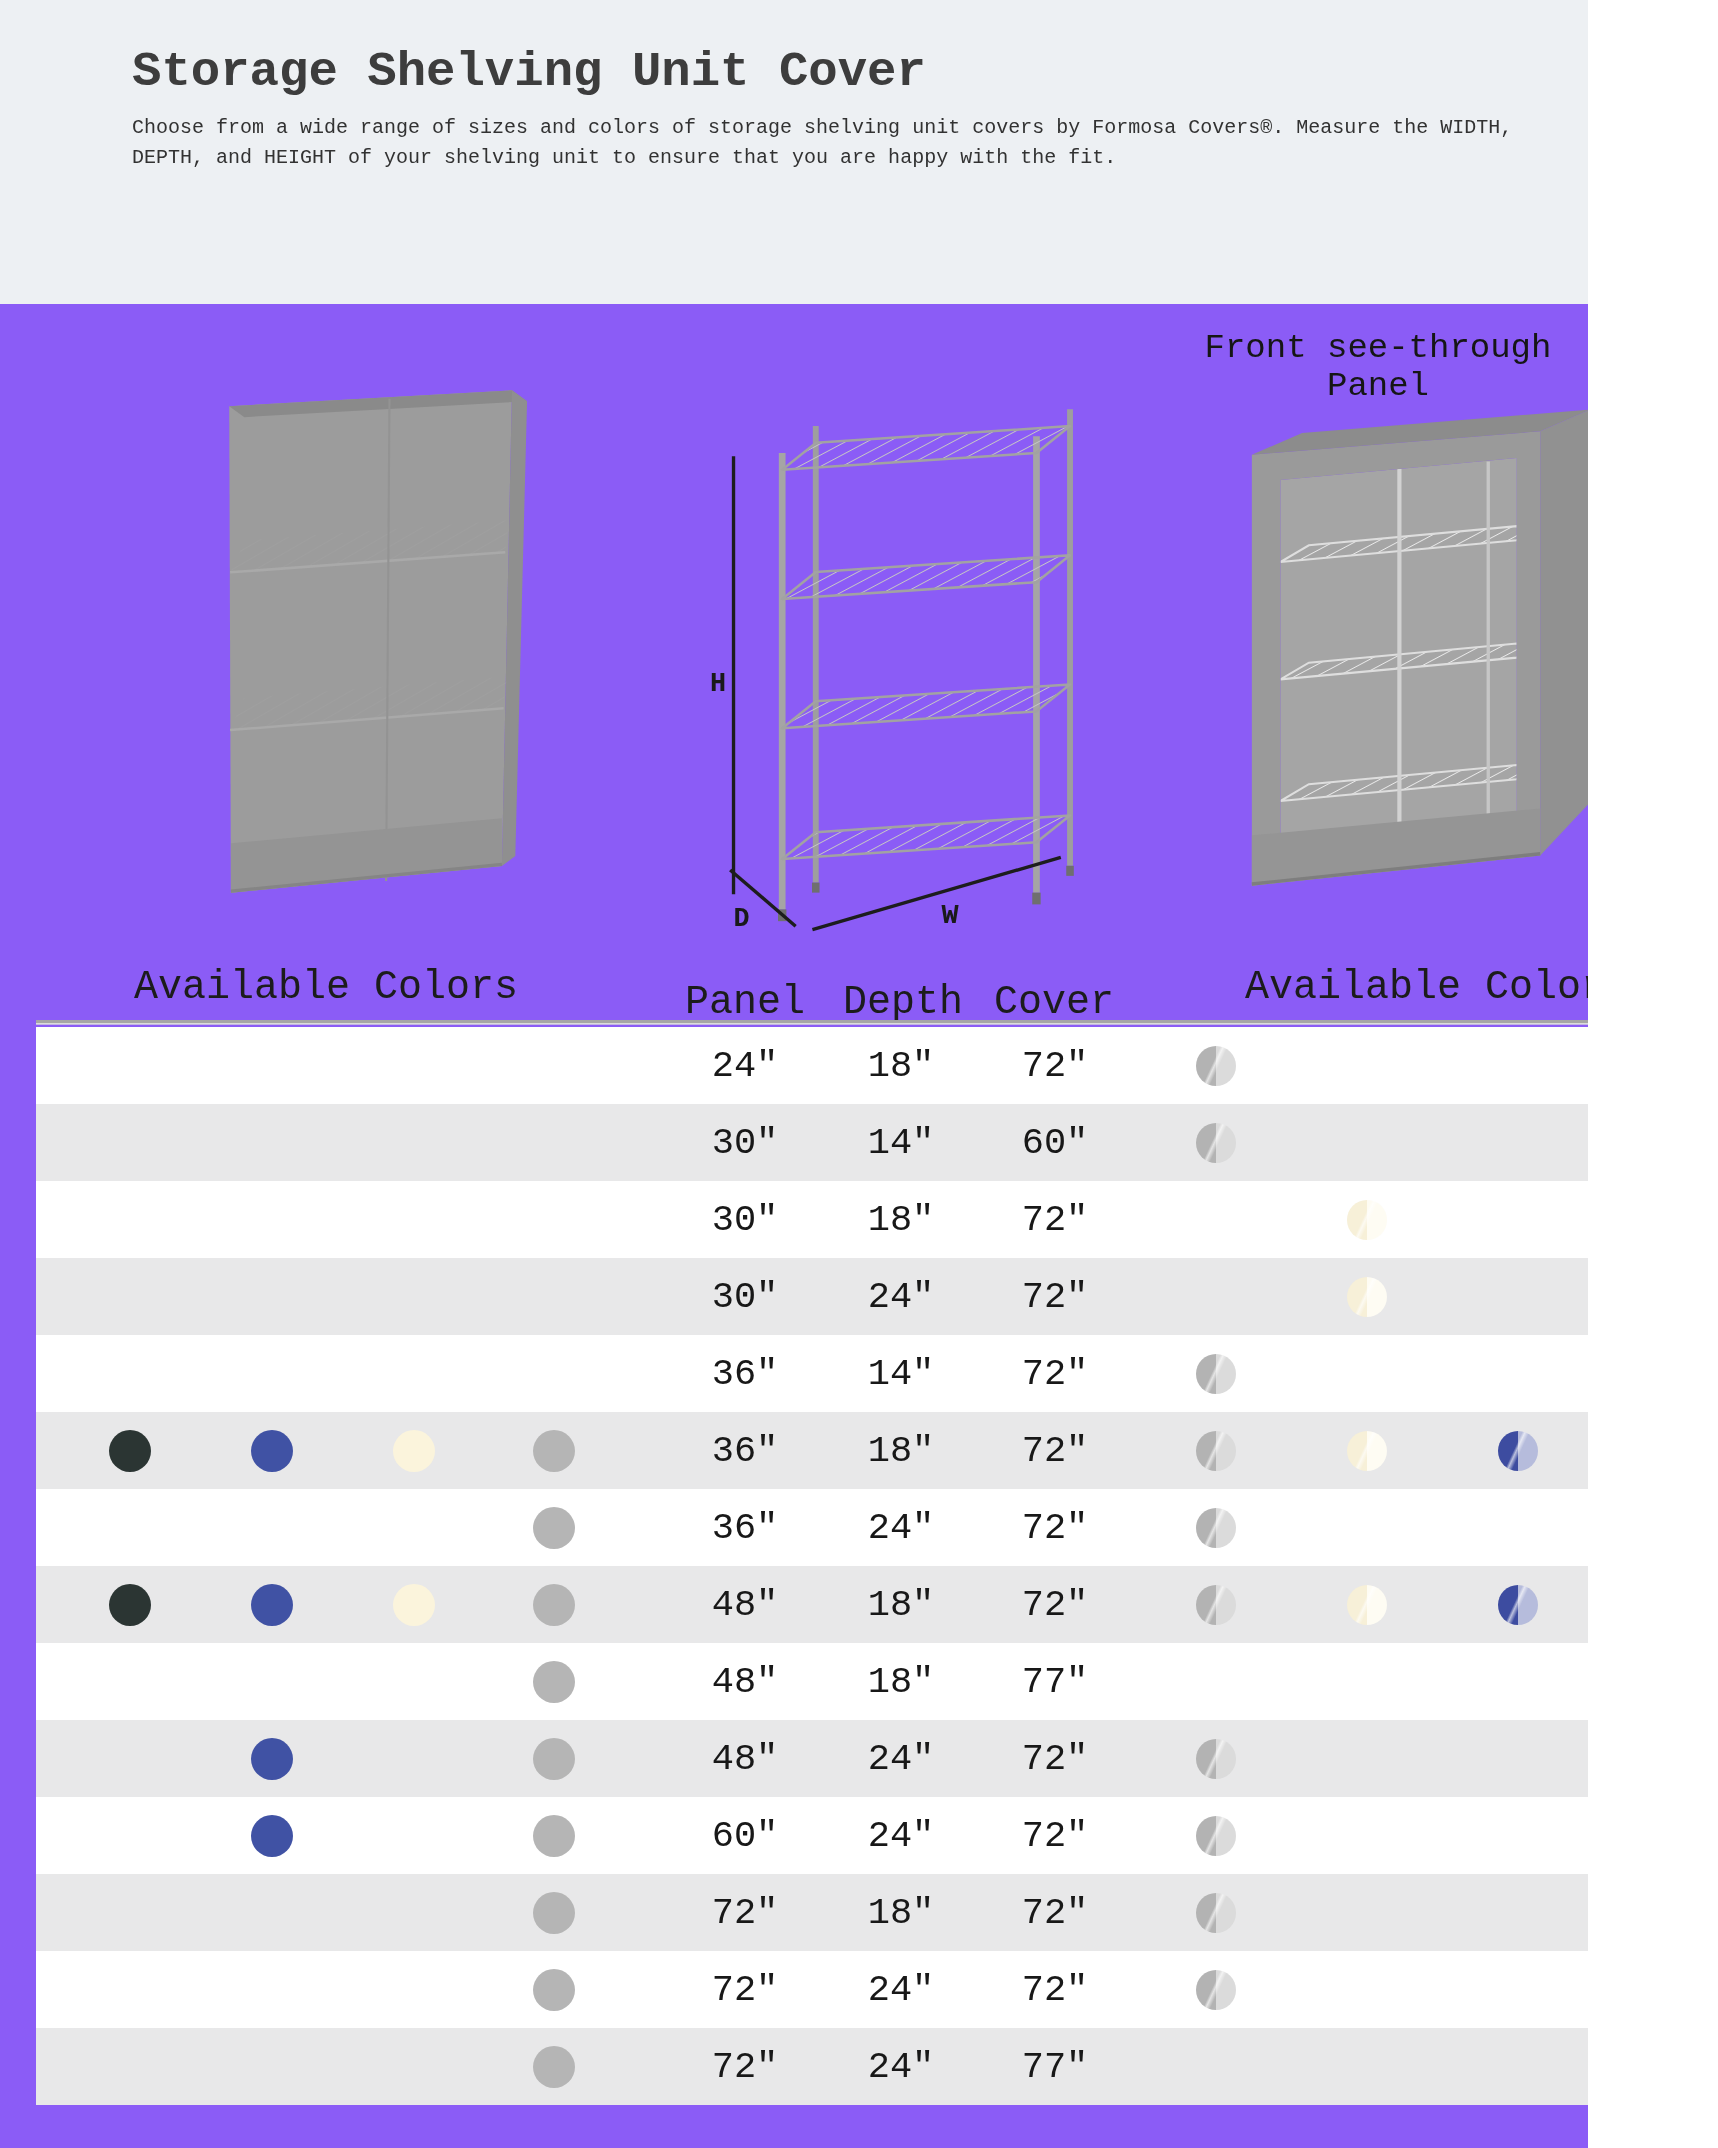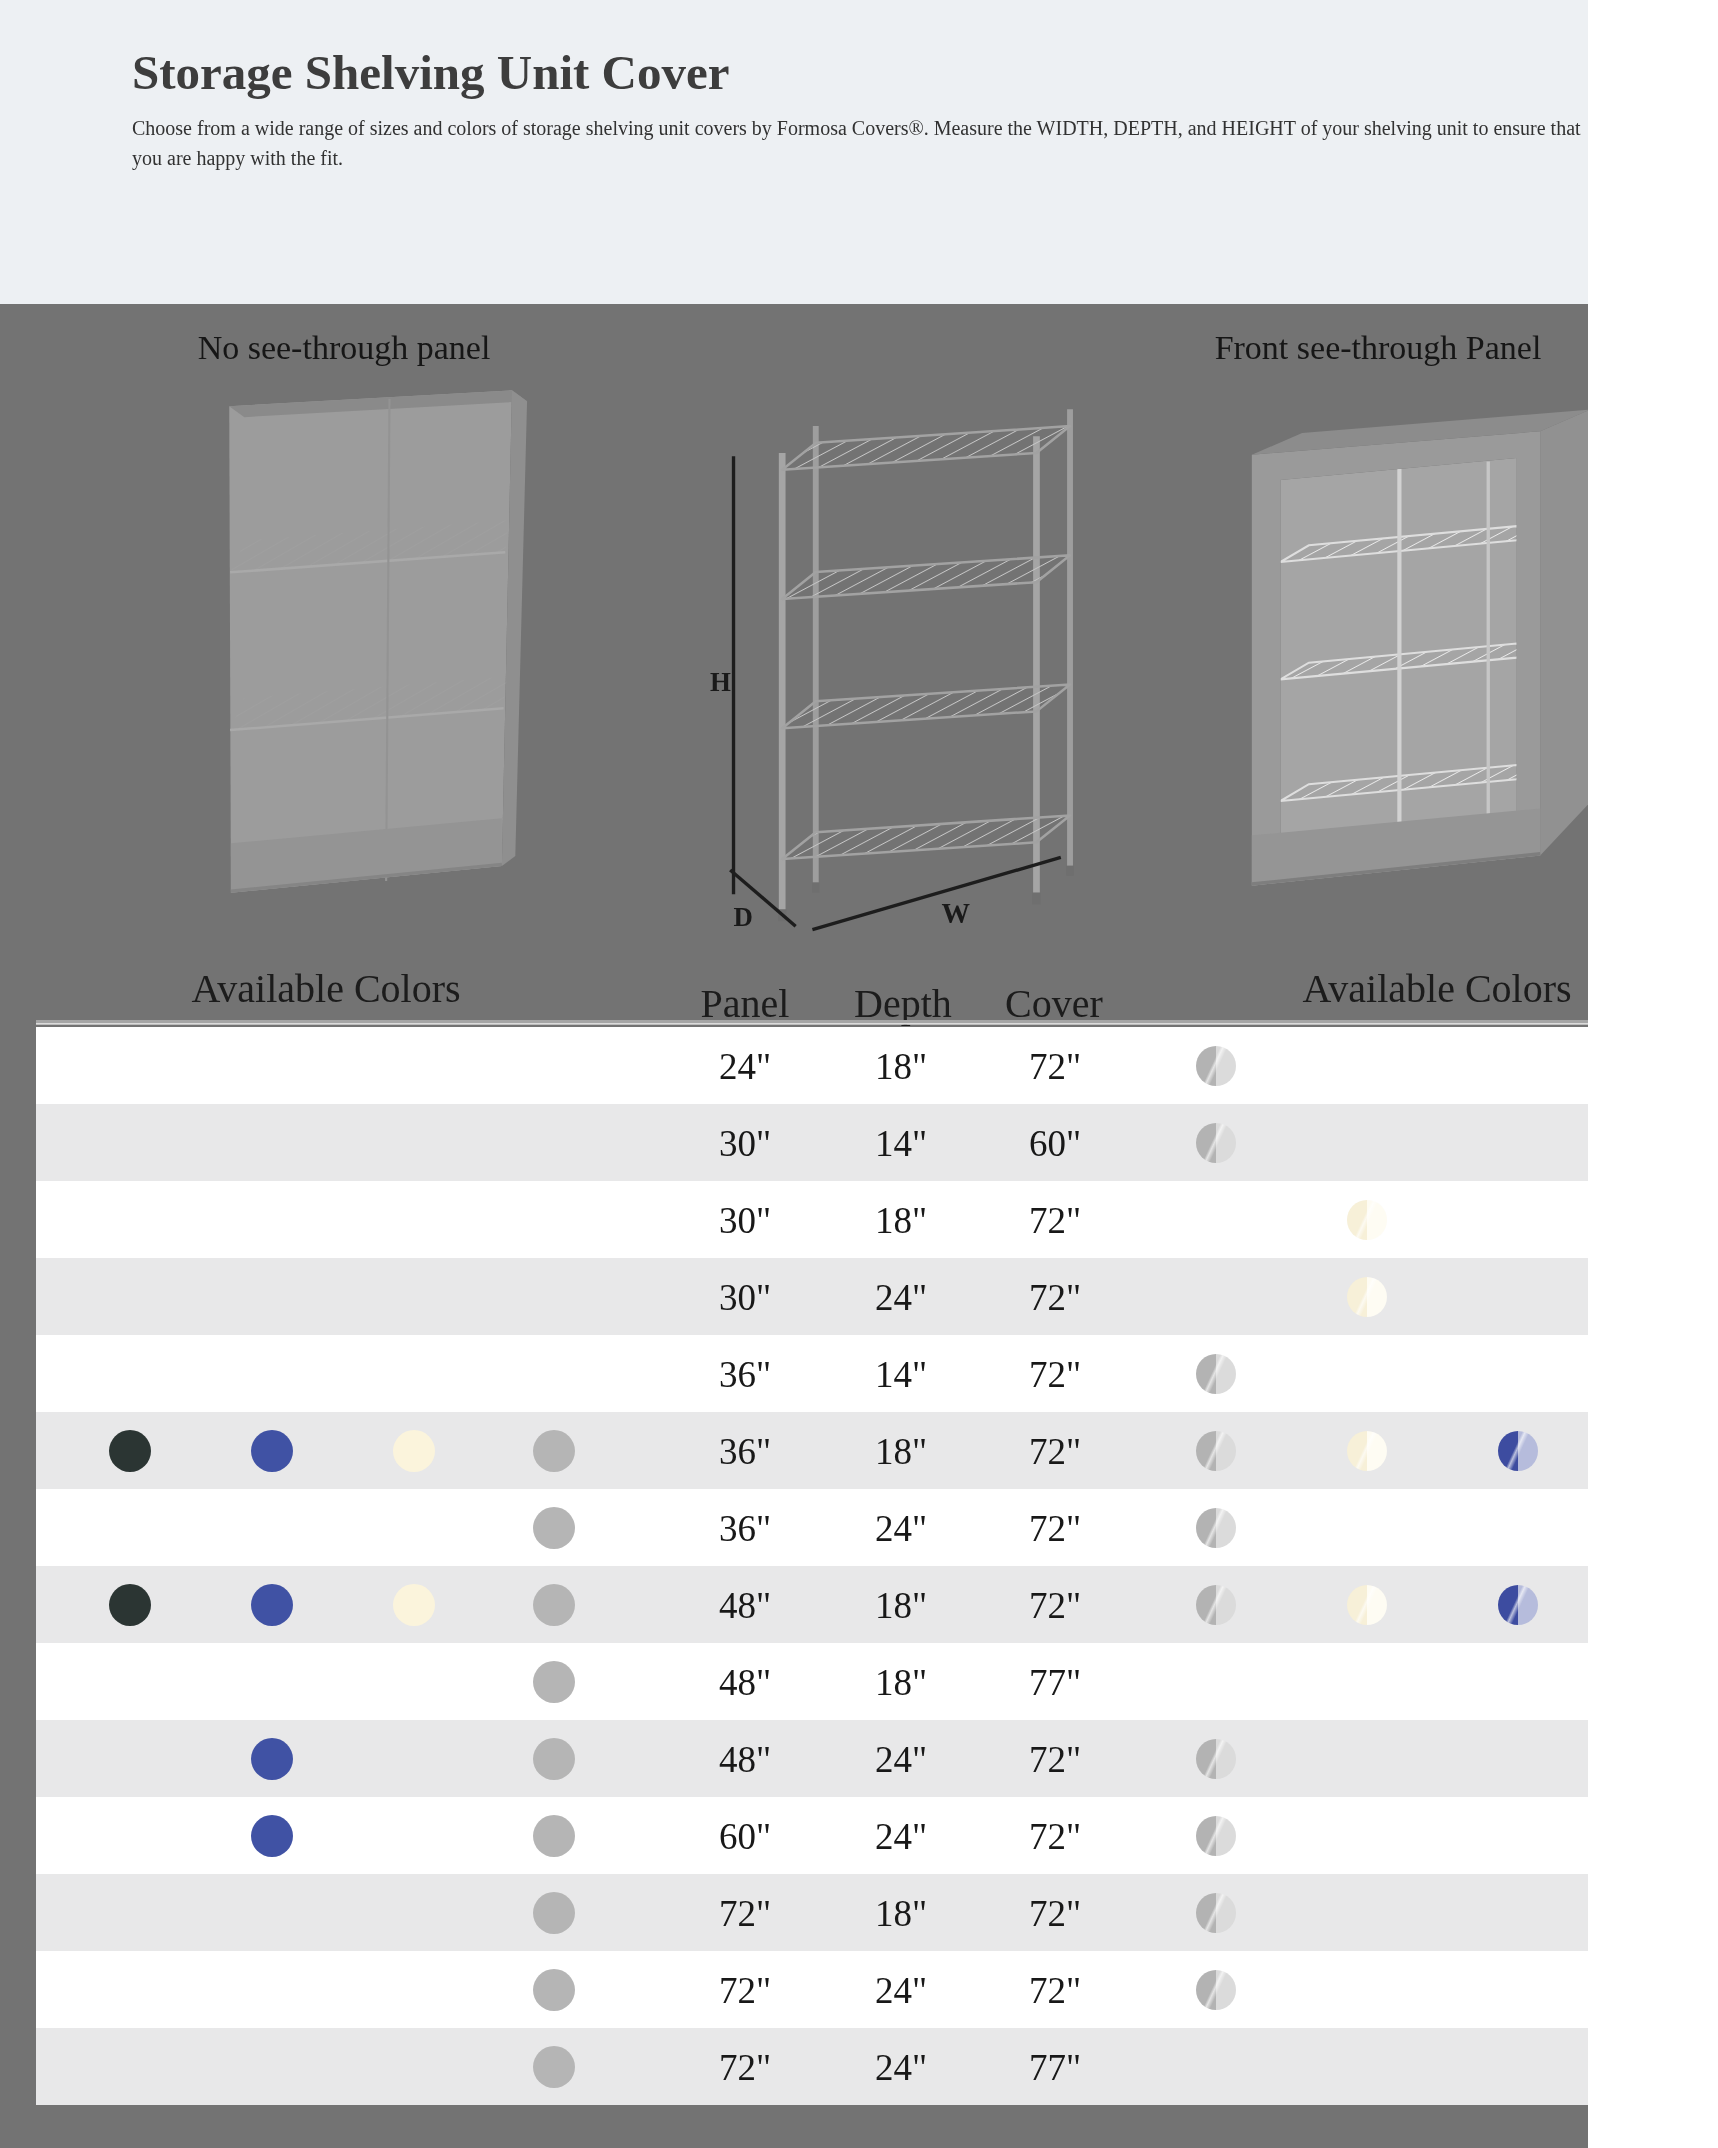--- a/index.html
+++ b/index.html
@@ -1,17 +1,17 @@
 <!DOCTYPE html>
 <html style="font-size:13.4px"><head>
 <meta charset="utf-8">
 <style>
   html,body{margin:0;padding:0;background:#fff;}
   .page{position:relative;width:1588px;height:2148px;overflow:hidden;
-        font-family:Liberation Serif, serif;background:#737373;}
+        font-family:Liberation Mono, monospace;background:#8b5cf6;}
   .hero{position:absolute;left:0;top:0;width:1718px;height:304px;background:#edf0f3;}
   .hero h1{margin:0;padding:44px 0 0 132px;font-size:49px;font-weight:700;color:#3d3d3d;letter-spacing:0;}
   .hero p{margin:13.4px 0 0 132px;width:1452px;font-size:20px;line-height:1.47;color:#323232;}
   .fig-label{position:absolute;top:329px;width:386px;text-align:center;font-size:34px;color:#161616;}
   .fig-label.left{left:151px;}
   .fig-label.right{left:1185px;}
   .fig{position:absolute;}
   .fig.fl{left:220px;top:386px;}
   .fig.fm{left:705px;top:379px;}
   .fig.fr{left:1240px;top:386px;}
@@ -29,21 +29,20 @@
 </head>
 <body>
 
 <div class="page">
 
   <header class="hero">
     <h1>Storage Shelving Unit Cover</h1>
     <p>Choose from a wide range of sizes and colors of storage shelving unit covers by Formosa Covers®. Measure the WIDTH, DEPTH, and HEIGHT of your shelving unit to ensure that you are happy with the fit.</p>
   </header>
 
-  <div class="fig-label left">No see-through panel</div>
   <div class="fig-label right">Front see-through Panel</div>
 
   <svg class="fig fl" width="323" height="512" viewBox="0 0 385 610">
     <defs>
       <pattern id="wpl" width="14" height="14" patternUnits="userSpaceOnUse" patternTransform="rotate(60)">
         <line x1="0" y1="0" x2="0" y2="14" stroke="#a6a6a6" stroke-width="2"></line>
       </pattern>
     </defs>
     <polygon points="11,24 348,5 336,572 13,604" fill="#9c9c9c"></polygon>
     <polygon points="11,24 348,5 366,18 29,37" fill="#8a8a8a"></polygon>

